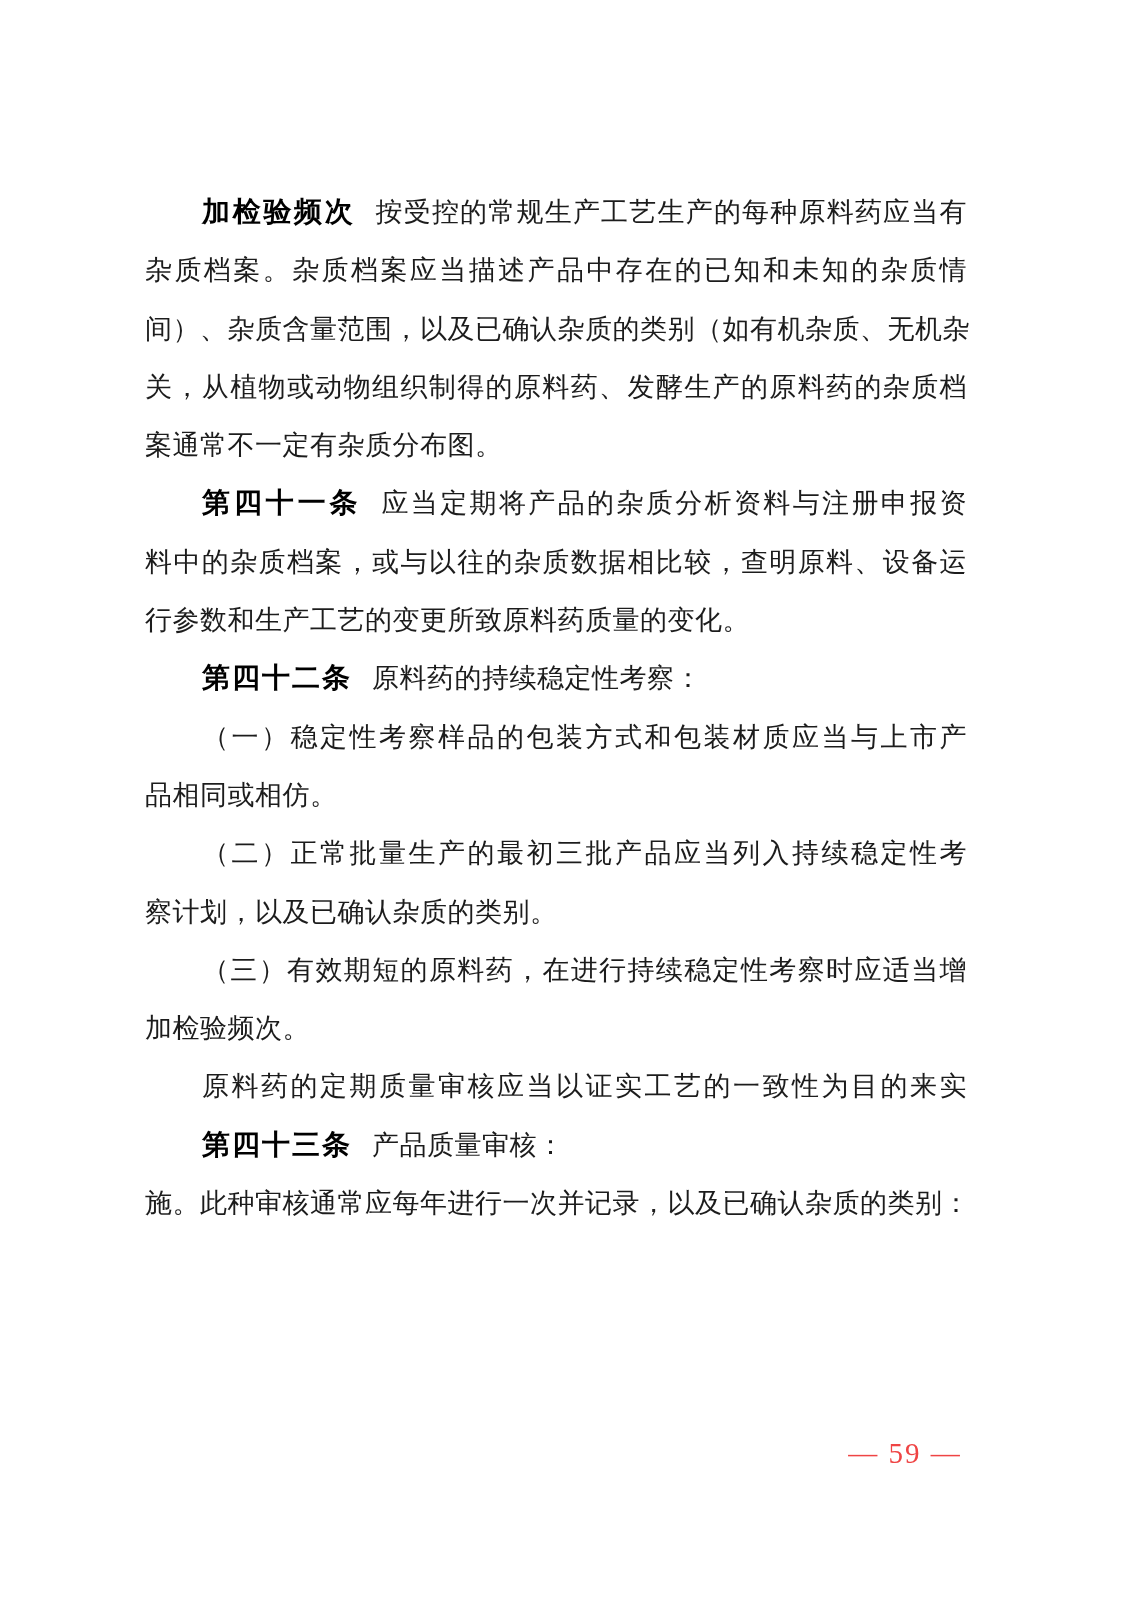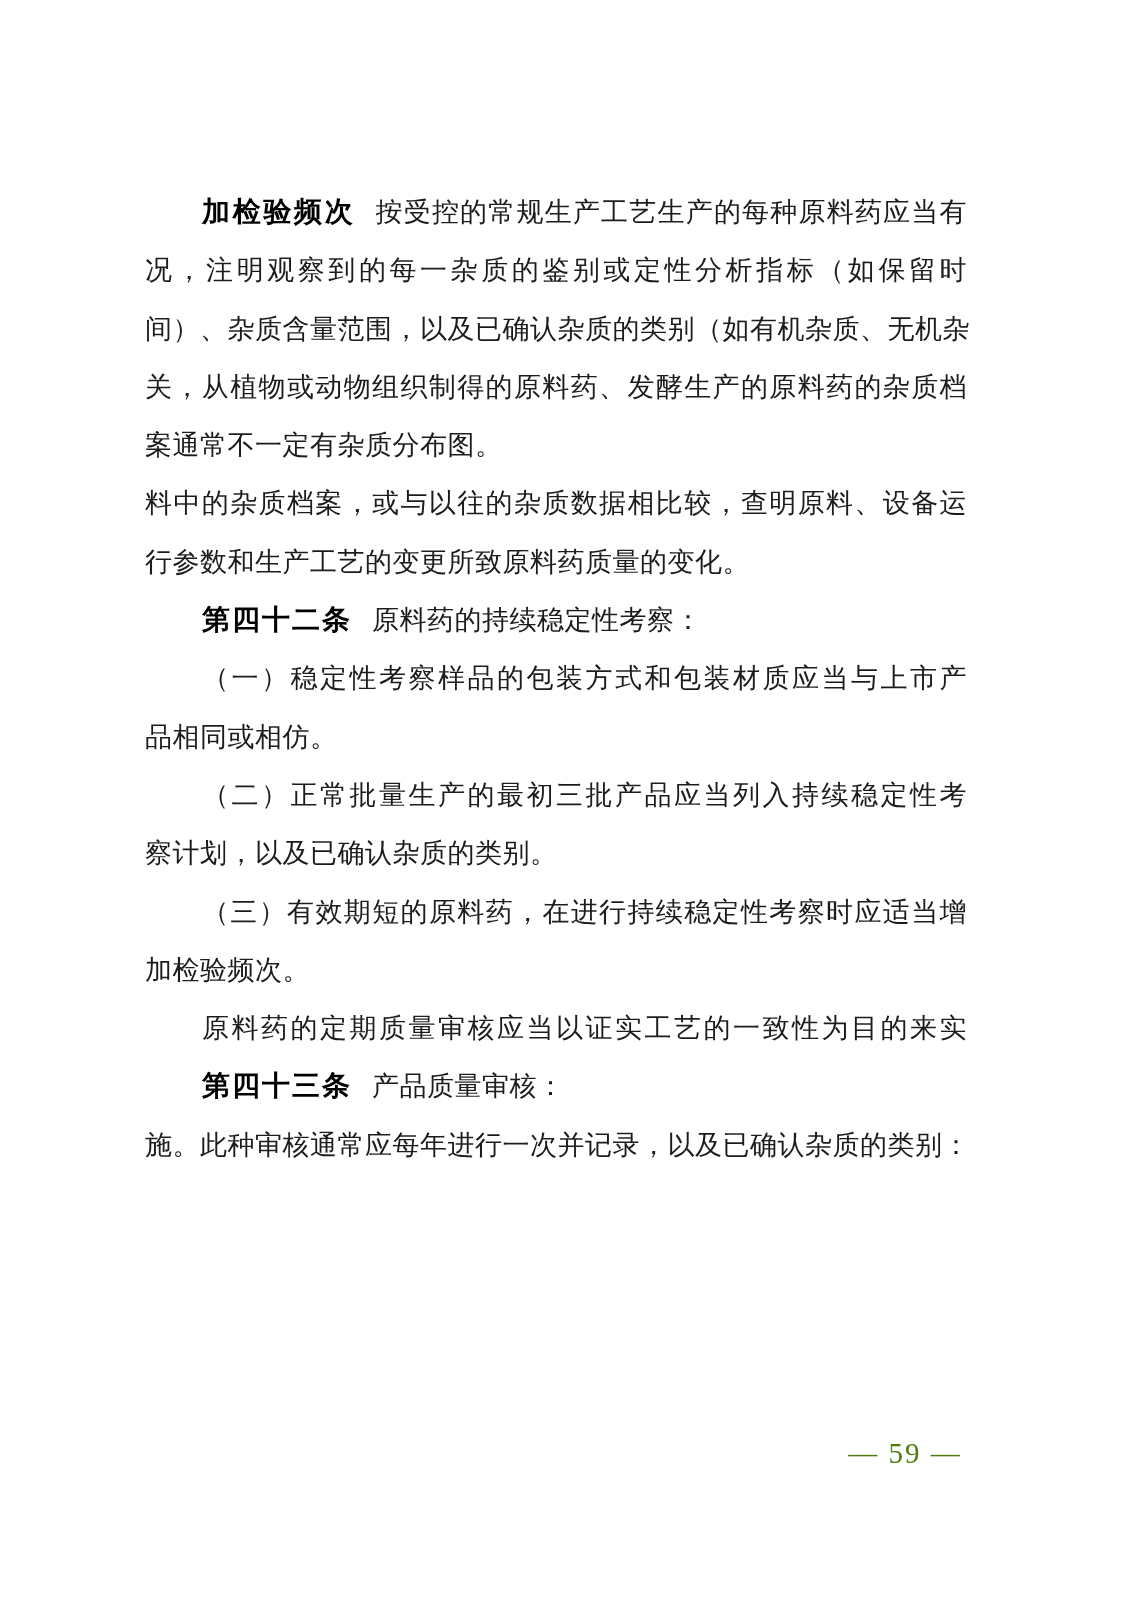--- a/index.html
+++ b/index.html
@@ -50,43 +50,44 @@
   .footer-page-number {
     position: absolute;
     left: 795px;
     top: 1428px;
     width: 220px;
     height: 50px;
     line-height: 50px;
     text-align: center;
     font-size: 29px;
     letter-spacing: 2px;
-    color: #4d7c0f;
+    color: #ef4444;
     font-family: "Liberation Serif", "DejaVu Serif", serif;
   }
 </style>
 </head>
 <body>
 
 <div class="page">
 
   <div class="text-block">
 
     <div class="line indent"><span class="head">加检验频次</span><span>按受控的常规生产工艺生产的每种原料药应当有</span></div>
 
+    <div class="line"><span>杂质档案。杂质档案应当描述产品中存在的已知和未知的杂质情</span></div>
 
-    <div class="line"><span>况，注明观察到的每一杂质的鉴别或定性分析指标（如保留时</span></div>
 
     <div class="line"><span>间）、杂质含量范围，以及已确认杂质的类别（如有机杂质、无机杂</span></div>
 
 
     <div class="line"><span>关，从植物或动物组织制得的原料药、发酵生产的原料药的杂质档</span></div>
 
     <div class="line end"><span>案通常不一定有杂质分布图。</span></div>
 
+    <div class="line indent"><span class="head">第四十一条</span><span>应当定期将产品的杂质分析资料与注册申报资</span></div>
 
     <div class="line"><span>料中的杂质档案，或与以往的杂质数据相比较，查明原料、设备运</span></div>
 
     <div class="line end"><span>行参数和生产工艺的变更所致原料药质量的变化。</span></div>
 
     <div class="line indent end"><span class="head">第四十二条</span><span>原料药的持续稳定性考察：</span></div>
 
     <div class="line indent"><span>（一）稳定性考察样品的包装方式和包装材质应当与上市产</span></div>
 
     <div class="line end"><span>品相同或相仿。</span></div>

